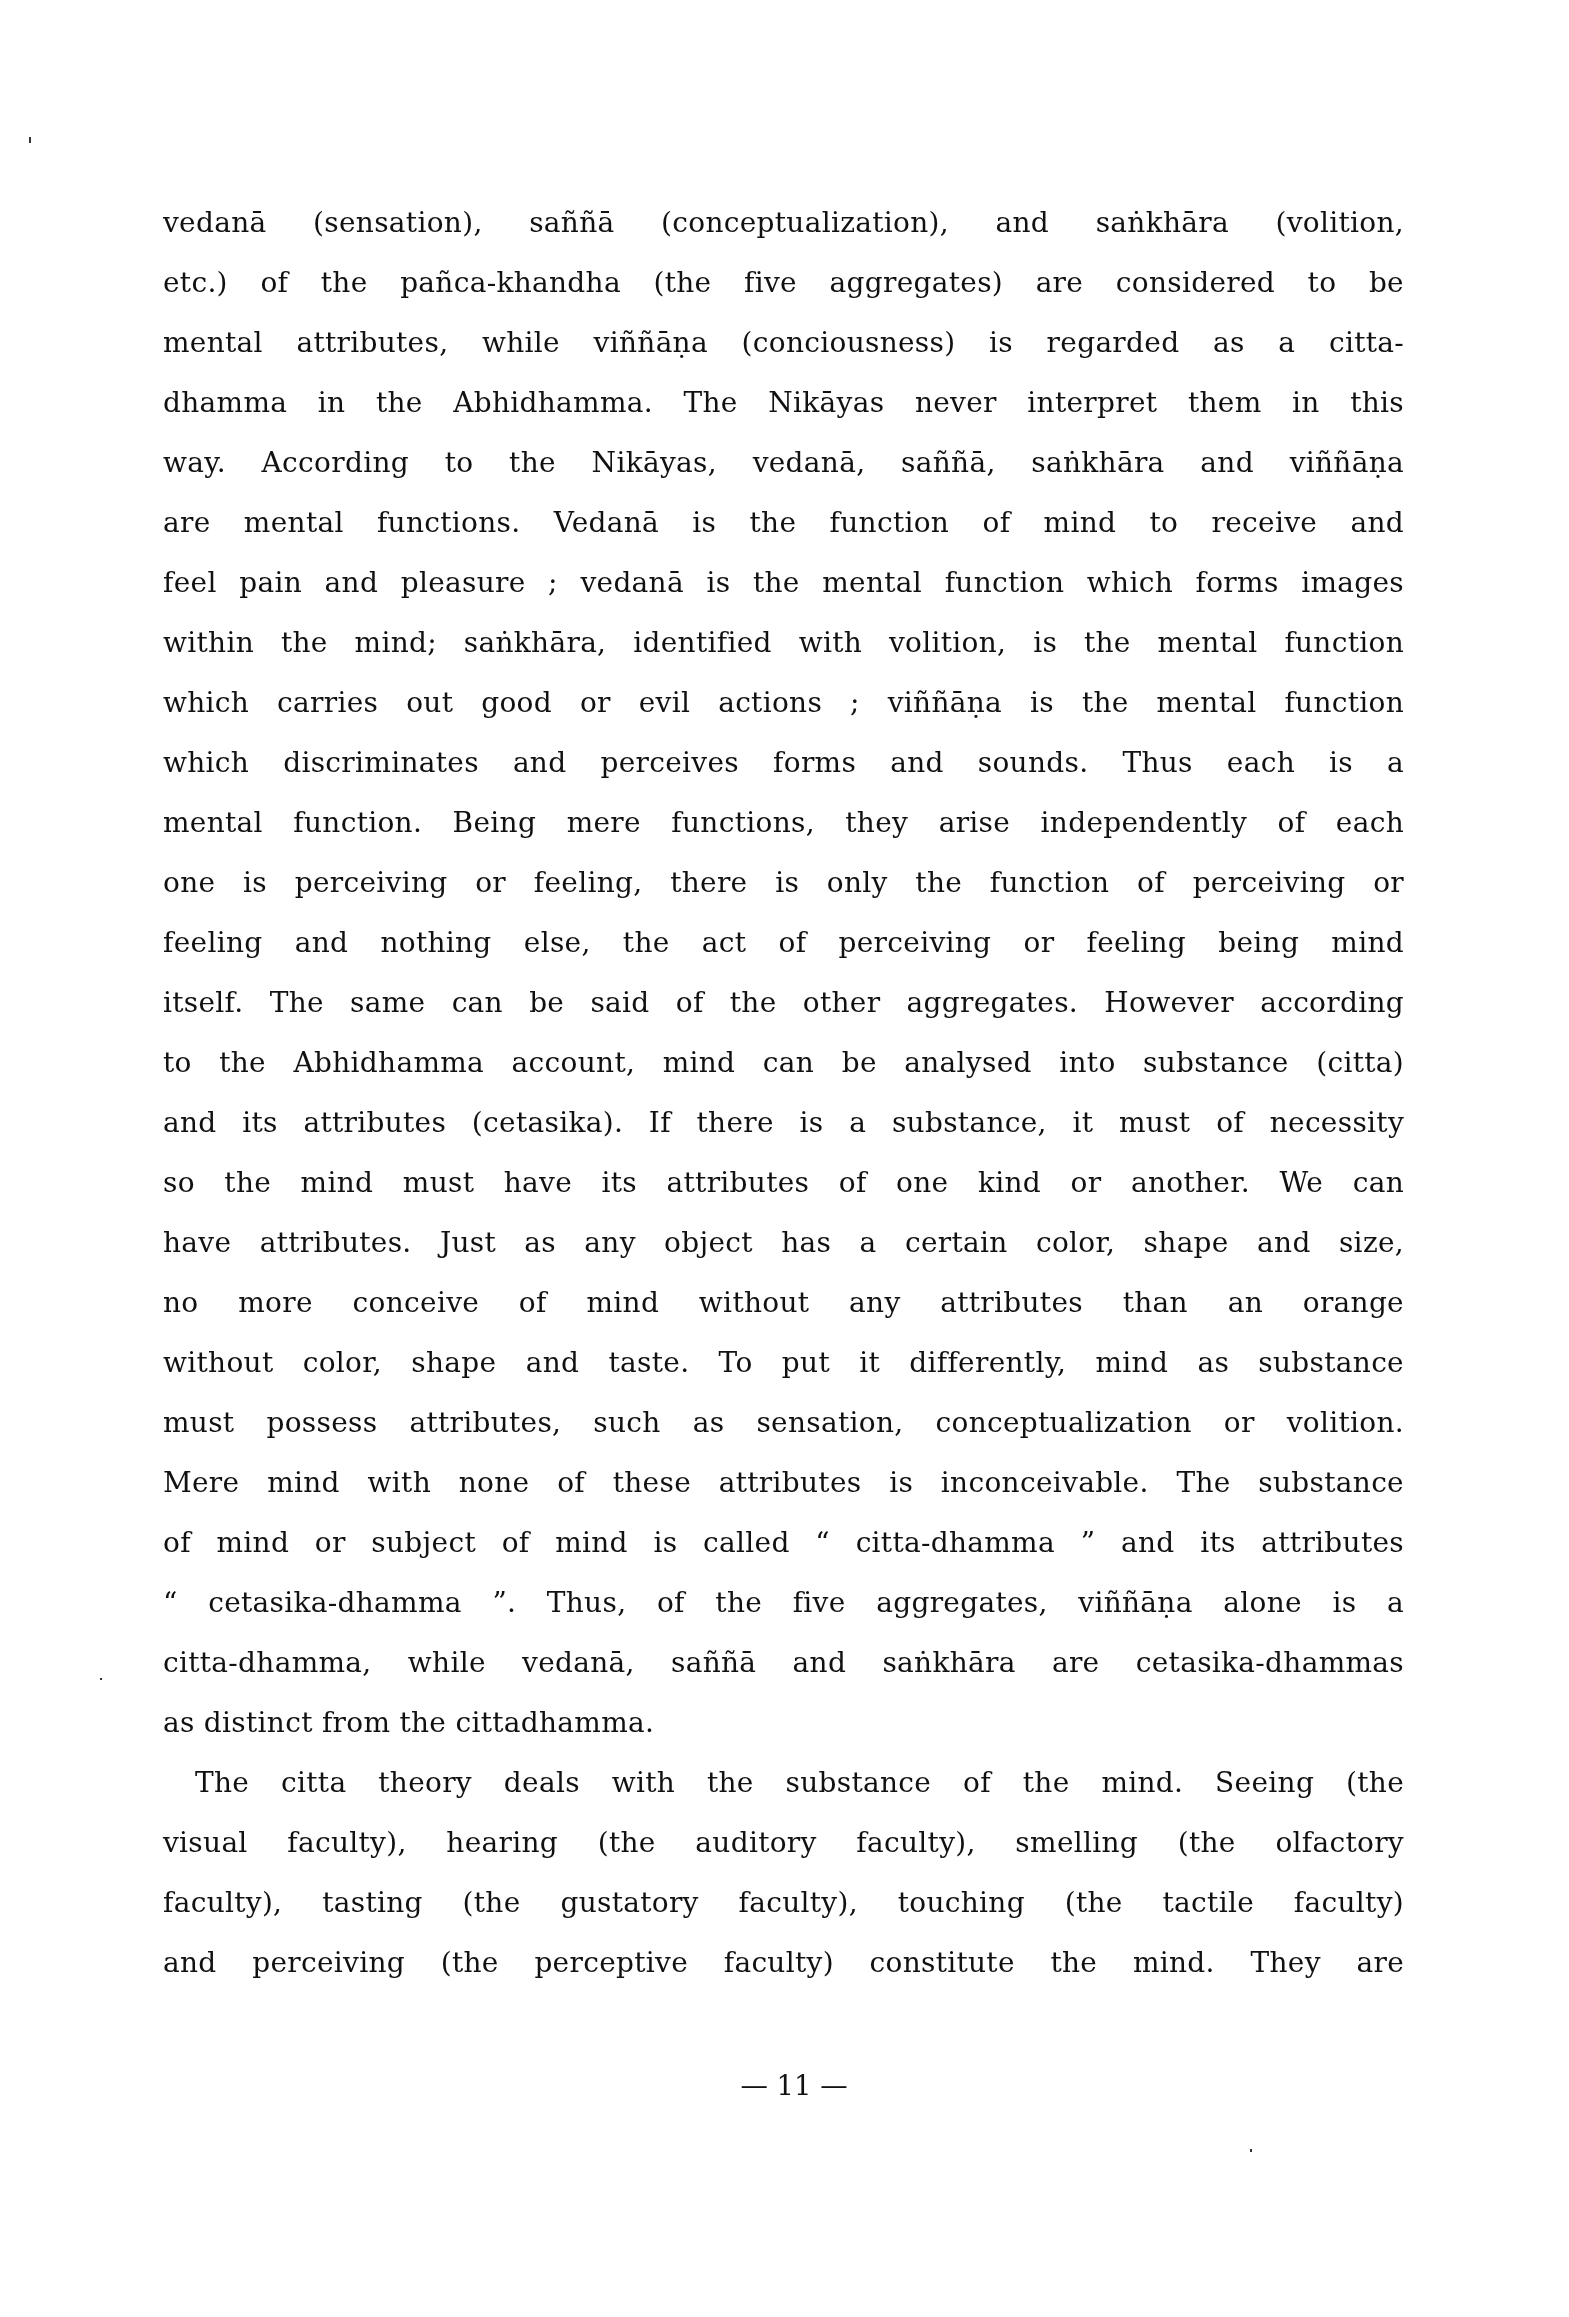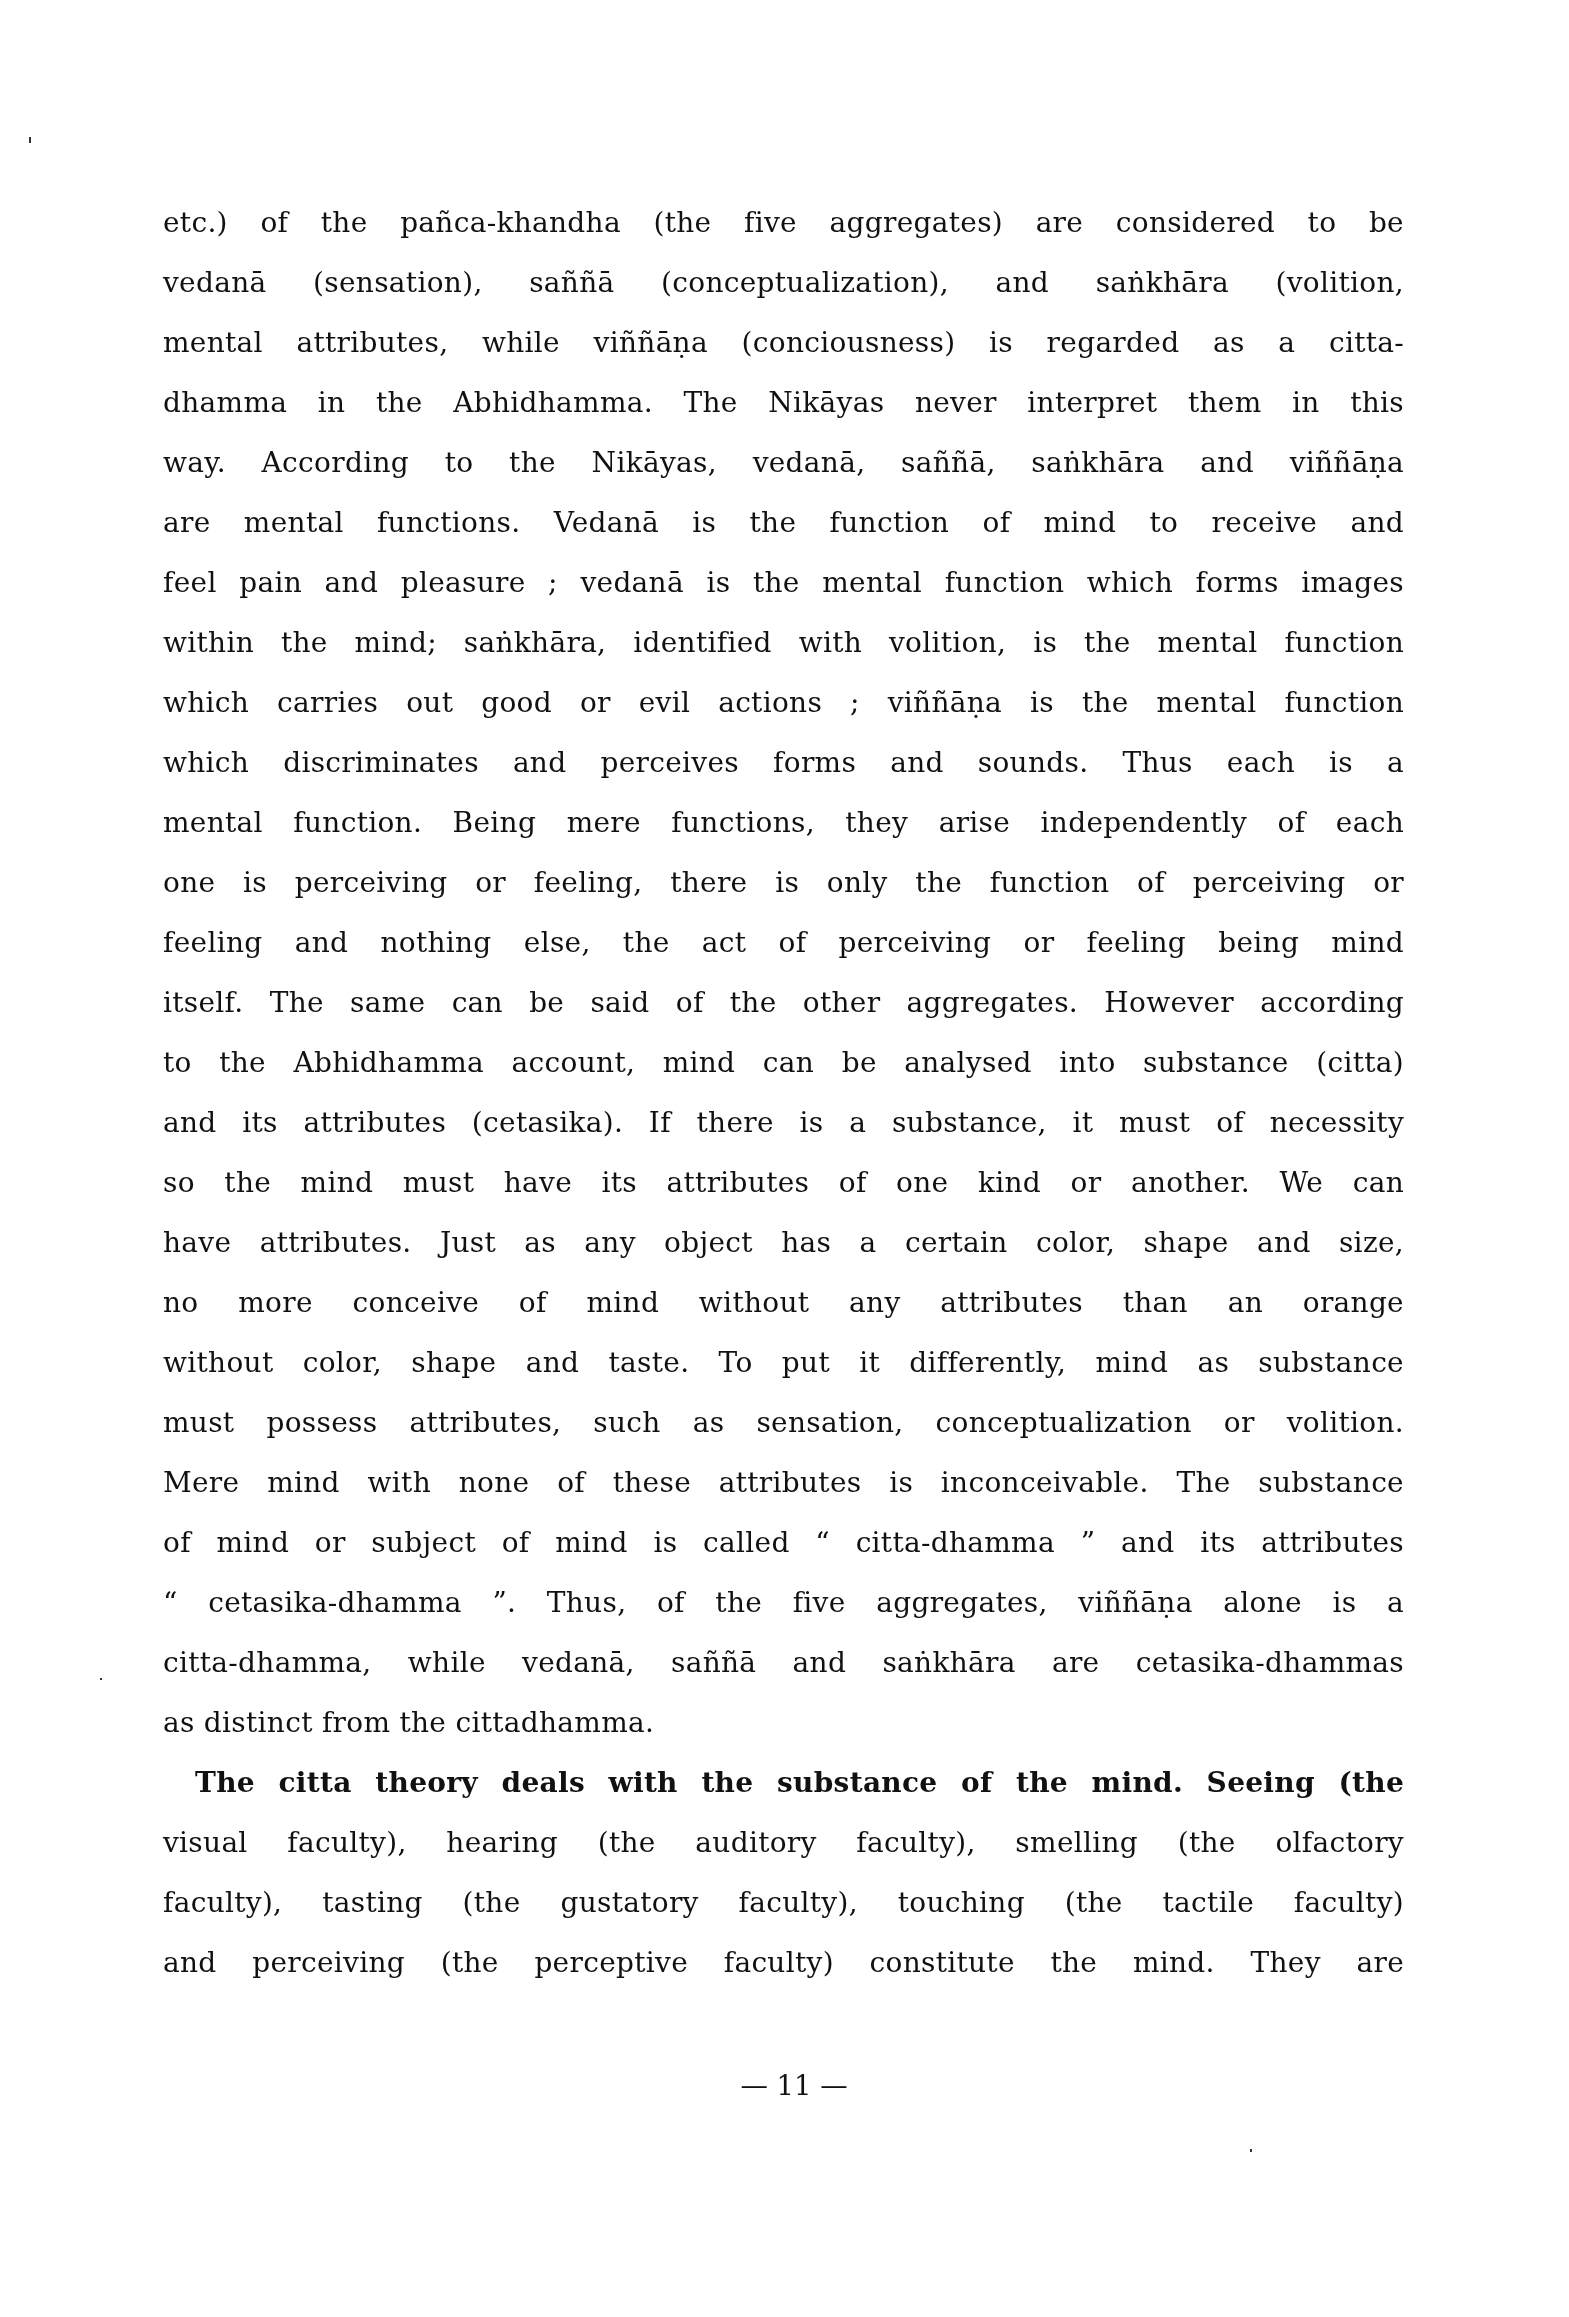--- a/index.html
+++ b/index.html
@@ -19,21 +19,21 @@
   }
   .line {
     display: block;
     height: 60px;
     white-space: nowrap;
     text-align: justify;
     text-align-last: justify;
     letter-spacing: 0.3px;
   }
   .line.last { text-align-last: left; }
-  .line.indent { padding-left: 32px; font-weight: bold; }
+  .line.indent { padding-left: 32px; }
   .it { font-style: italic; }
   .page-number {
     position: absolute;
     left: 0; width: 1588px;
     top: 2070px;
     text-align: center;
     font-family: "DejaVu Serif", "Liberation Serif", serif;
     font-size: 27.4px;
     color: #111111;
   }
@@ -42,22 +42,22 @@
 </head>
 <body>
 
 <div class="page">
   <div class="speck" style="left:29px;top:137px;width:2px;height:5.9px;"></div>
   <div class="speck" style="left:100px;top:1678px;width:2px;height:2px;"></div>
   <div class="speck" style="left:1250px;top:2149px;width:2px;height:2.9px;"></div>
 
   <div class="text-block" id="text-block">
       <div>
+        <span class="line">vedanā (sensation), saññā (conceptualization), and saṅkhāra (volition,</span>
         <span class="line">etc.) of the pañca-khandha (the five aggregates) are considered to be</span>
-        <span class="line">vedanā (sensation), saññā (conceptualization), and saṅkhāra (volition,</span>
         <span class="line">mental attributes, while viññāṇa (conciousness) is regarded as a citta-</span>
         <span class="line">dhamma in the Abhidhamma. The Nikāyas never interpret them in this</span>
         <span class="line">way. According to the Nikāyas, vedanā, saññā, saṅkhāra and viññāṇa</span>
         <span class="line">are mental functions. Vedanā is the function of mind to receive and</span>
         <span class="line">feel pain and pleasure ; vedanā is the mental function which forms images</span>
         <span class="line">within the mind; saṅkhāra, identified with volition, is the mental function</span>
         <span class="line">which carries out good or evil actions ; viññāṇa is the mental function</span>
         <span class="line">which discriminates and perceives forms and sounds. Thus each is a</span>
         <span class="line">mental function. Being mere functions, they arise independently of each</span>
         <span class="line">one is perceiving or feeling, there is only the function of perceiving or</span>

